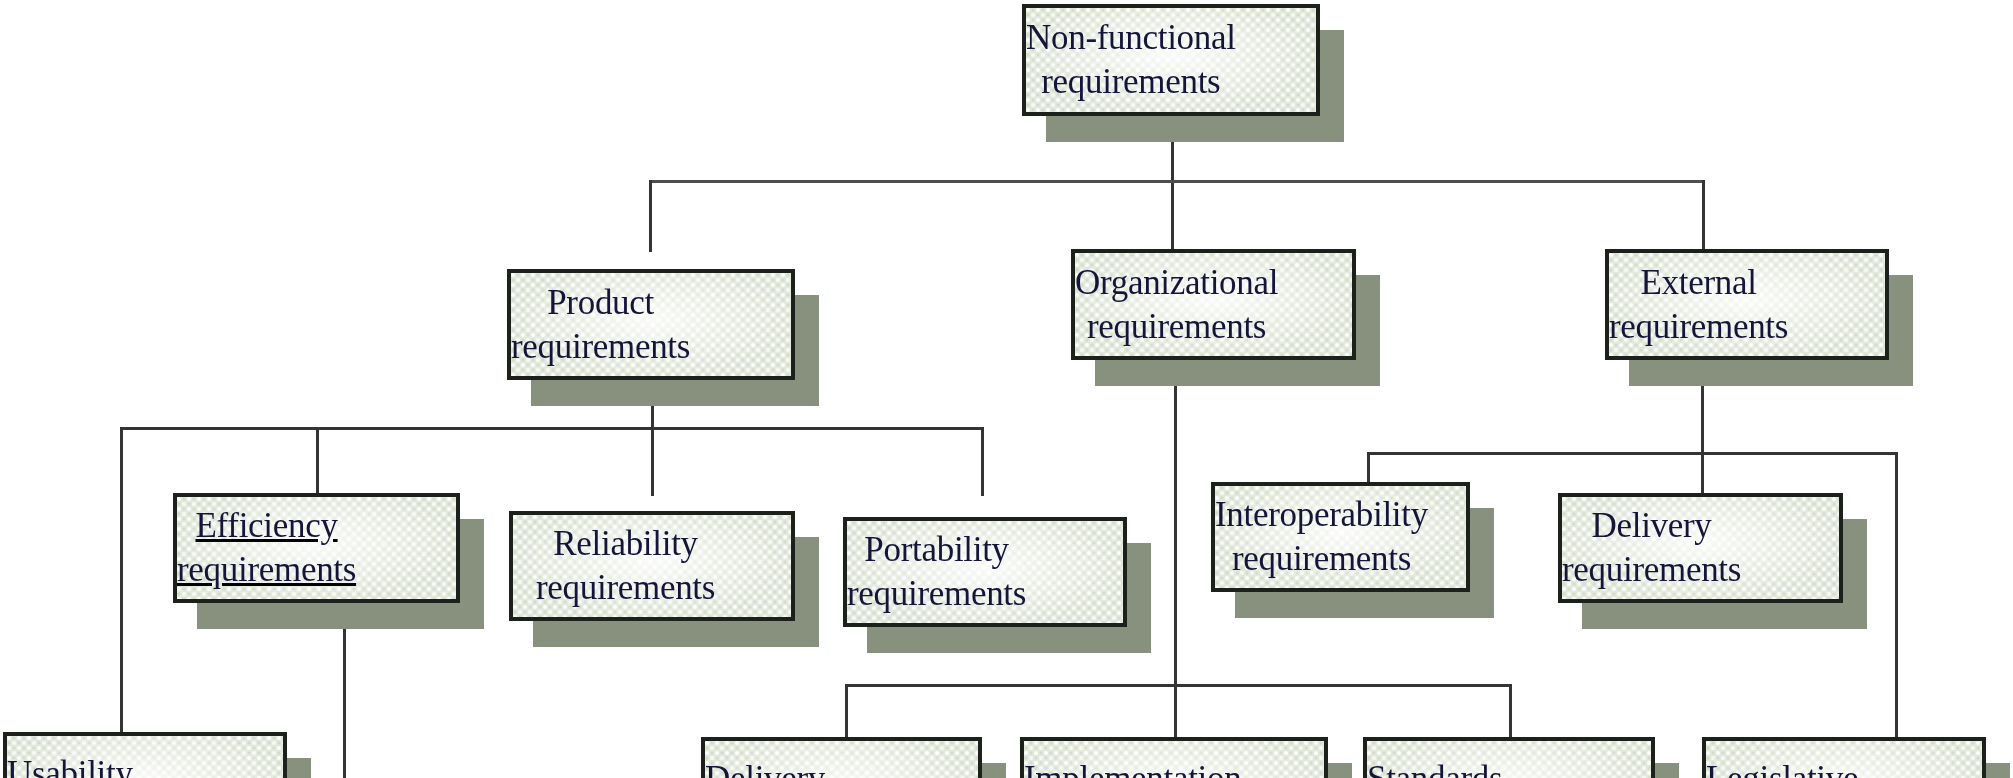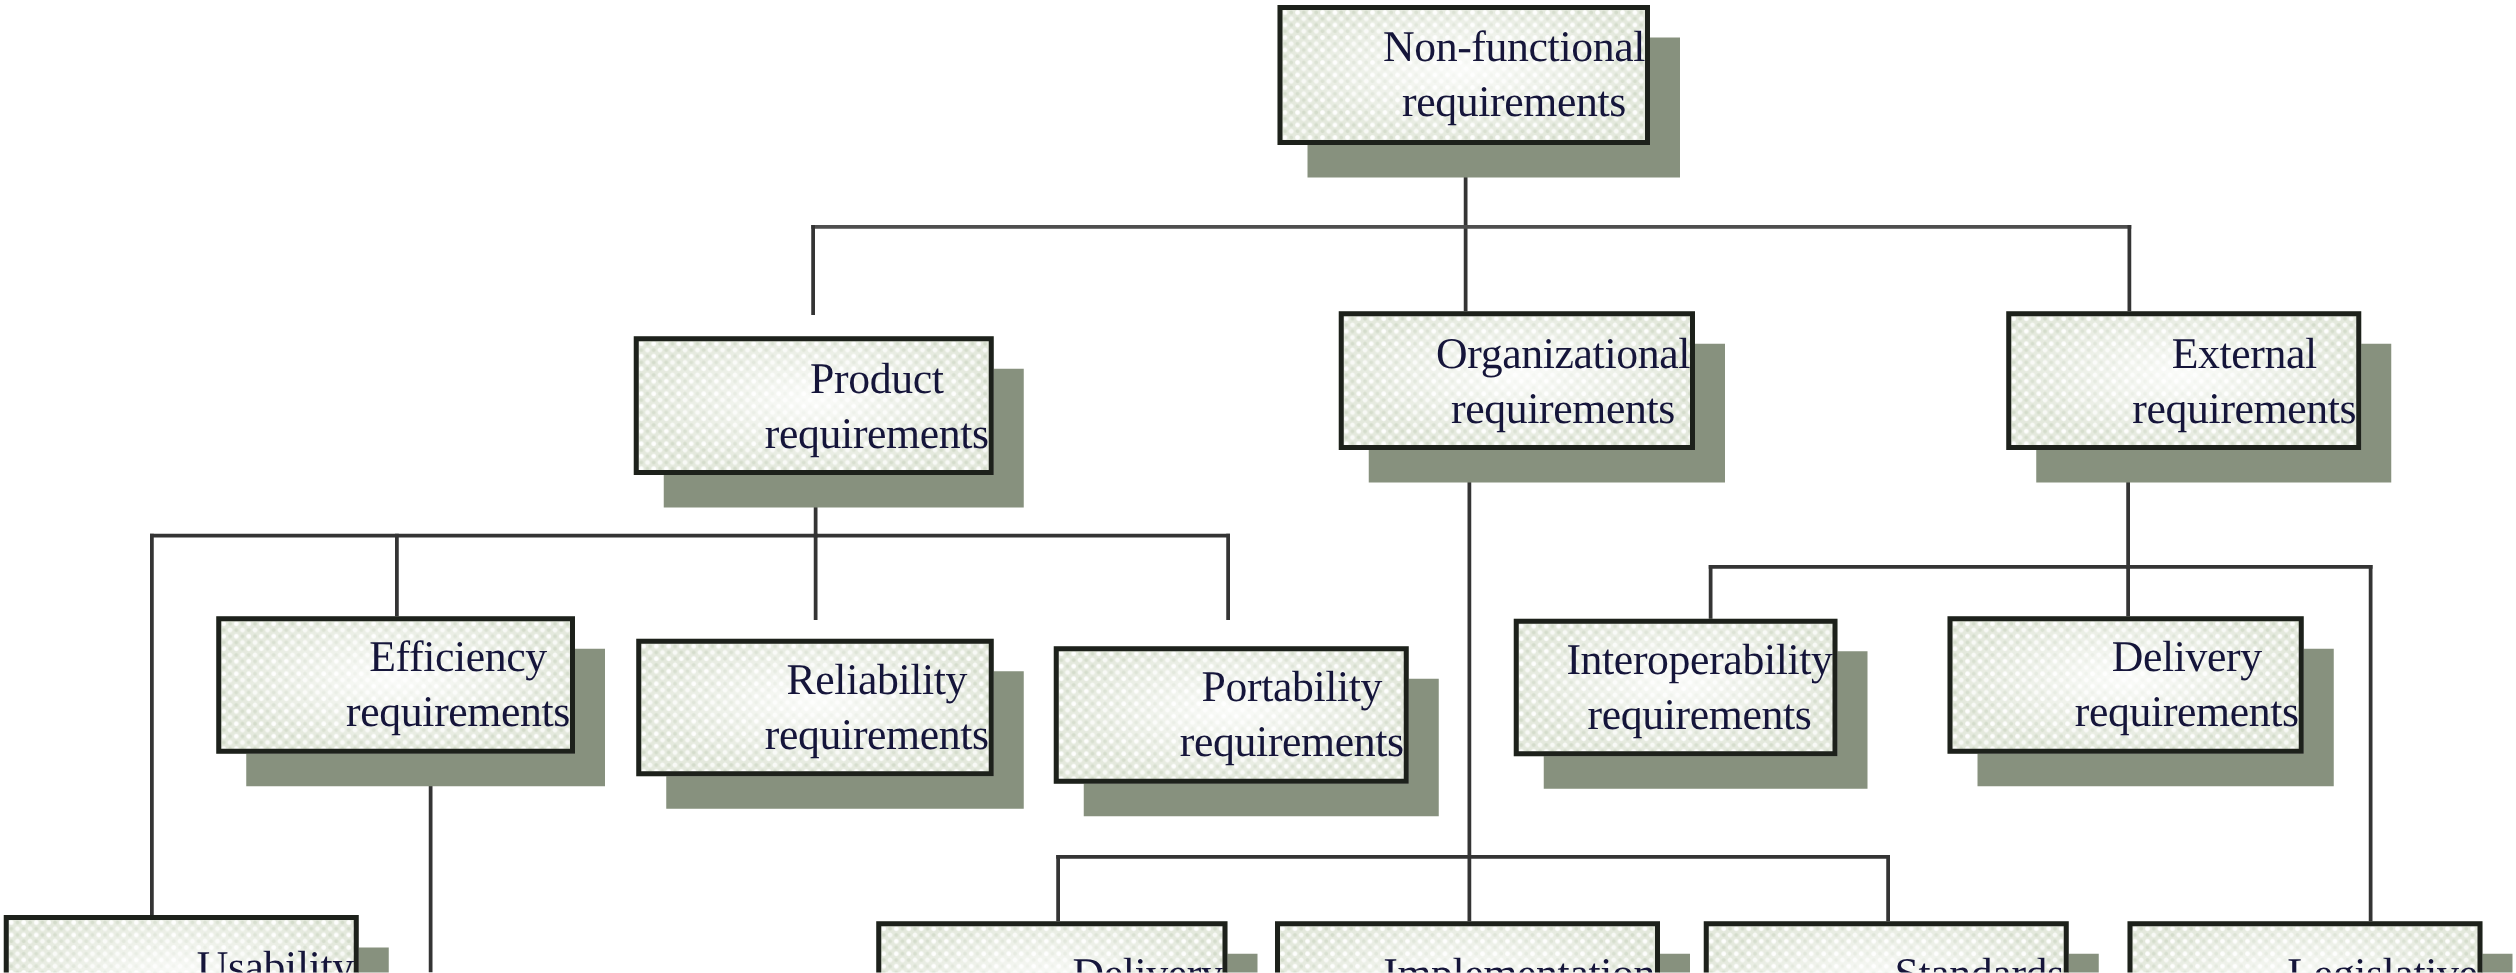--- a/index.html
+++ b/index.html
@@ -35,21 +35,21 @@
     background-image:
       radial-gradient(ellipse at 50% 45%, rgba(255,255,255,0.85) 0%, rgba(255,255,255,0.0) 72%),
       radial-gradient(circle at 2px 2px, rgba(255,255,255,0.95) 1.4px, rgba(255,255,255,0) 2.4px),
       radial-gradient(circle at 7px 7px, rgba(255,255,255,0.75) 1.4px, rgba(255,255,255,0) 2.4px),
       radial-gradient(circle at 7px 2px, rgba(198,209,188,0.55) 1px, rgba(198,209,188,0) 2px),
       radial-gradient(circle at 2px 7px, rgba(198,209,188,0.55) 1px, rgba(198,209,188,0) 2px);
     background-size: 100% 100%, 10px 10px, 10px 10px, 10px 10px, 10px 10px;
     box-shadow: 24px 26px 0 0 #87917e;
     display: flex;
     align-items: center;
-    justify-content: flex-end;
+    justify-content: flex-start;
   }
   .node.clipped {
     align-items: flex-start;
     padding-top: 16px;
   }
   .node-label {
     white-space: pre-line;
     text-align: center;
     font-size: 35px;
     line-height: 44px;
@@ -93,33 +93,33 @@
 requirements</span>
       </div>
       <div class="node" style="left: 1032px; top: 249px; width: 285px; height: 111px; margin-left: 39px;">
         <span class="node-label">Organizational
 requirements</span>
       </div>
       <div class="node" style="left: 1605px; top: 249px; width: 284px; height: 111px;">
         <span class="node-label">External
 requirements</span>
       </div>
-      <div class="node" style="left: 173px; top: 493px; width: 287px; height: 110px;">
+      <div class="node" style="left: 173px; top: 493px; width: 287px; height: 110px; text-decoration: underline;">
         <span class="node-label">Efficiency
 requirements</span>
       </div>
       <div class="node" style="left: 509px; top: 511px; width: 286px; height: 110px; padding-left: 23px;">
         <span class="node-label">Reliability
 requirements</span>
       </div>
       <div class="node" style="left: 843px; top: 493px; width: 284px; height: 110px; margin-top: 24px;">
         <span class="node-label">Portability
 requirements</span>
       </div>
-      <div class="node" style="left: 1211px; top: 495px; width: 259px; height: 110px;">
+      <div class="node" style="left: 1211px; top: 482px; width: 259px; height: 110px;">
         <span class="node-label">Interoperability
 requirements</span>
       </div>
       <div class="node" style="left: 1558px; top: 493px; width: 285px; height: 110px;">
         <span class="node-label">Delivery
 requirements</span>
       </div>
       <div class="node clipped" style="left: 3px; top: 732px; width: 284px; height: 112px;">
         <span class="node-label">Usability</span>
       </div>

